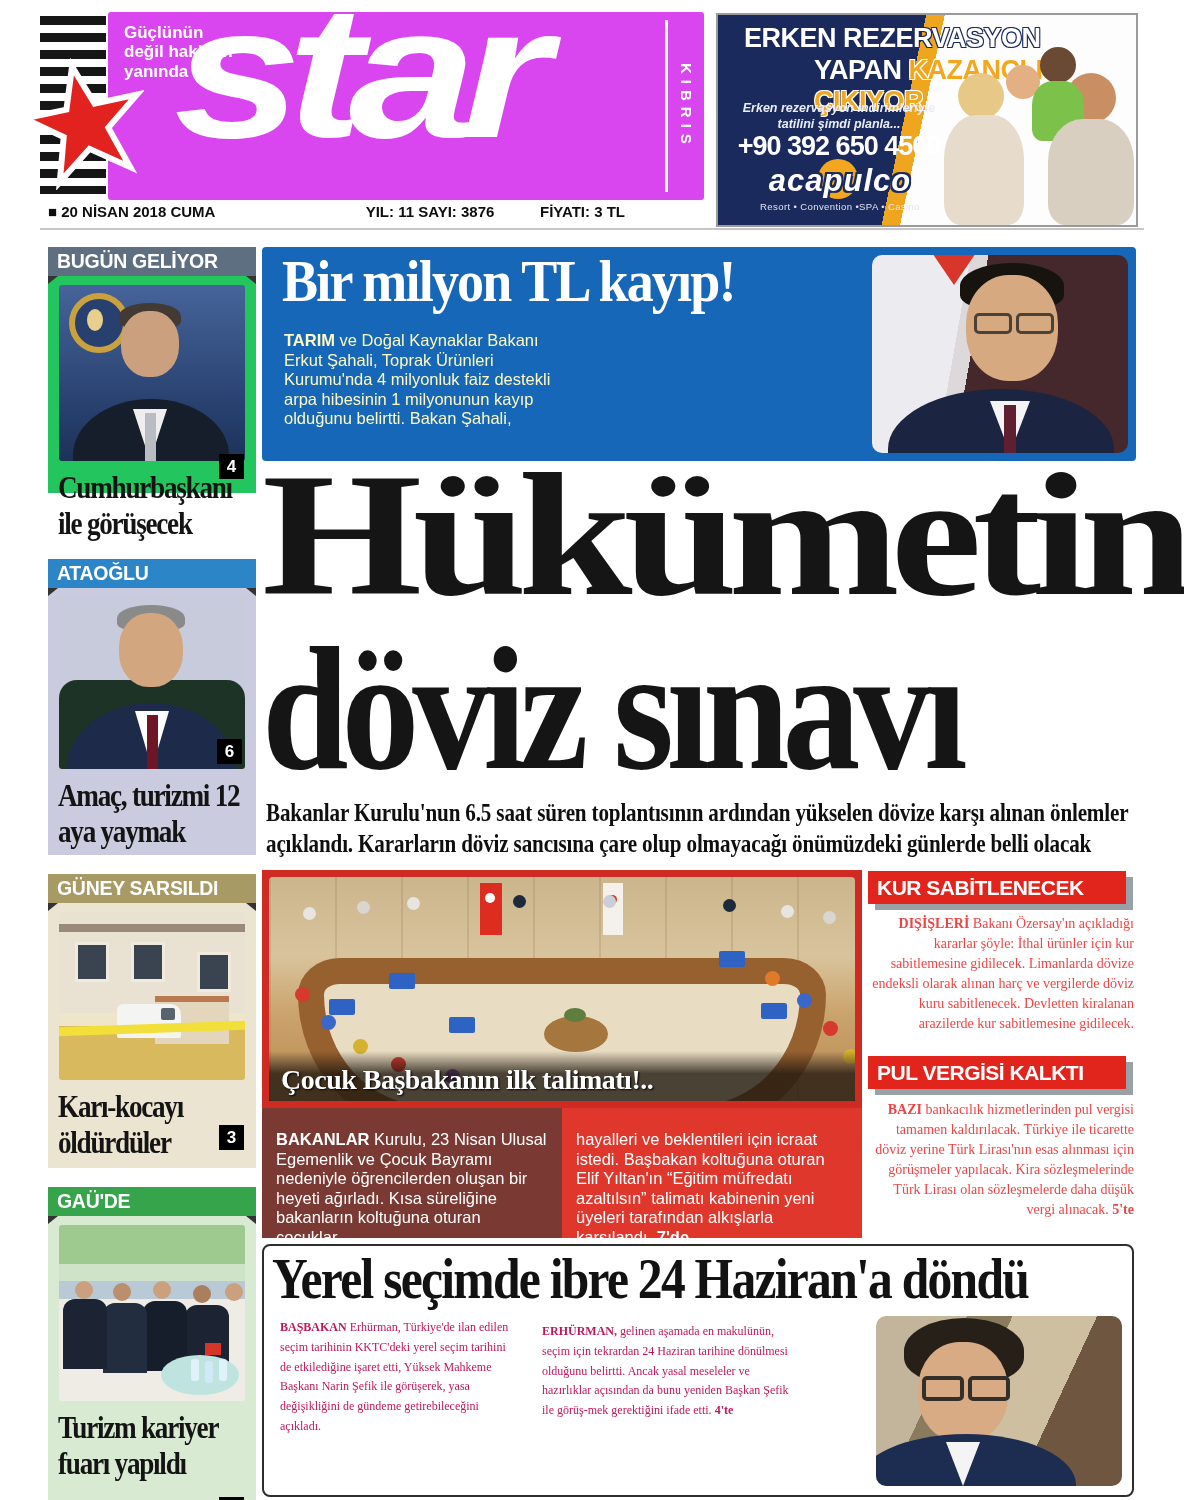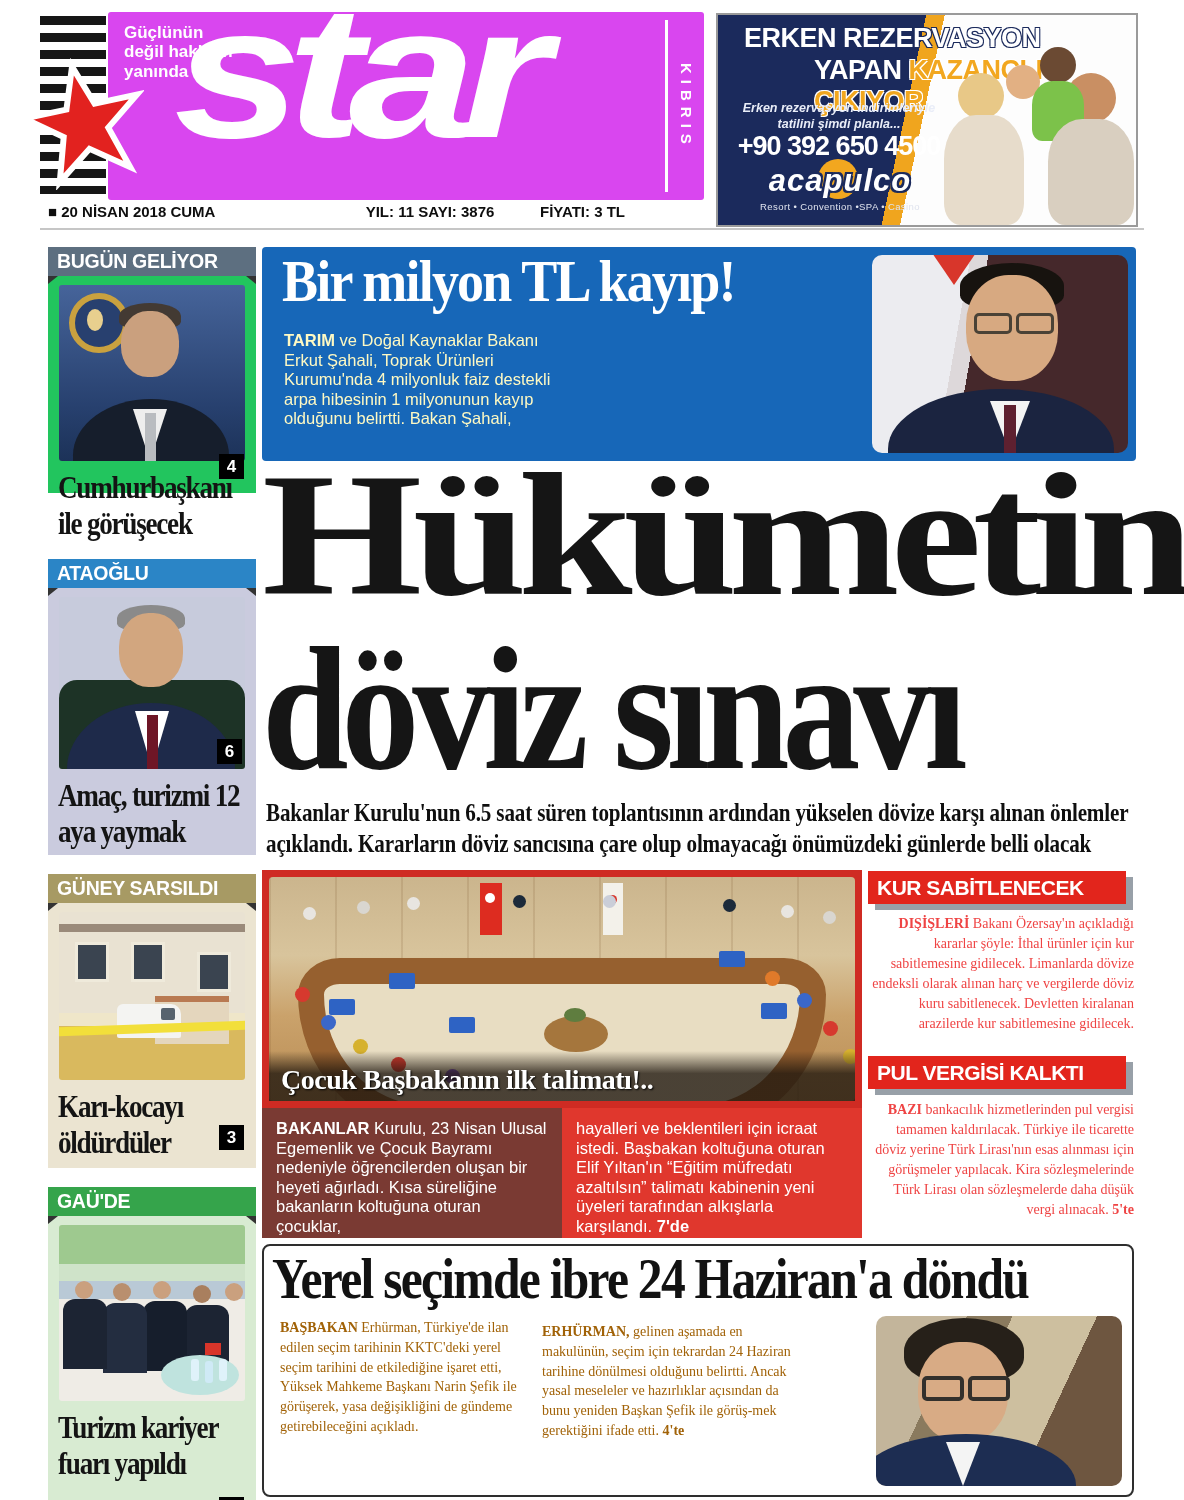--- a/index.html
+++ b/index.html
@@ -160,37 +160,37 @@
   #cab .kids{position:absolute;left:26px;top:110px;width:15px;height:15px;border-radius:50%;background:#d6392e;
     box-shadow:26px 28px 0 #3a67c9,58px 52px 0 #d6b12e,96px 70px 0 #d6392e,150px 82px 0 #7a4ec0,
     470px -16px 0 #e07a2a,502px 6px 0 #3a67c9,528px 34px 0 #d6392e,548px 62px 0 #d6b12e;}
   #cab .binders{position:absolute;left:120px;top:96px;width:26px;height:16px;background:#2e63c4;border-radius:2px;
     box-shadow:330px -22px 0 #2e63c4,372px 30px 0 #2e63c4,60px 44px 0 #2e63c4,-60px 26px 0 #2e63c4;}
   #pstory .cap{position:absolute;left:7px;right:7px;bottom:7px;height:50px;
     background:linear-gradient(180deg,rgba(30,22,14,0) 0,rgba(30,22,14,.78) 45%);
     color:#fff;font-family:"Liberation Serif",serif;font-weight:700;font-size:28px;line-height:58px;
     padding-left:12px;letter-spacing:-.5px;text-shadow:1px 1px 2px #000;}
   #pstory .ptext{display:flex;}
-  #pstory .ptext div{box-sizing:border-box;width:50%;height:130px;padding:11px 14px;color:#fff;
+  #pstory .ptext div{box-sizing:border-box;width:50%;height:130px;padding:22px 14px;color:#fff;
     font-size:16.5px;line-height:19.5px;}
   #pstory .pc1{background:#7a3a33;} #pstory .pc2{background:#e0372d;}
 
   
   .rhead{position:absolute;left:868px;width:258px;height:33px;background:#e2251c;box-shadow:7px 6px 0 #98a0a8;
     color:#fff;font-weight:800;font-size:21px;line-height:33px;padding-left:9px;letter-spacing:-.5px;box-sizing:border-box;}
   .rbody{position:absolute;left:868px;width:266px;font-family:"Liberation Serif",serif;font-size:14px;
     line-height:20px;color:#ef4444;text-align:right;}
   #rh1{top:871px;} #rb1{top:914px;} #rh2{top:1056px;} #rb2{top:1100px;}
 
   
   #bottom{left:262px;top:1244px;width:872px;height:253px;border:2px solid #2e2e2e;border-radius:8px;
     box-sizing:border-box;background:#fff;}
   #bottom .bhead{position:absolute;left:8px;top:0px;font-family:"Liberation Serif",serif;font-weight:900;
     font-size:57px;letter-spacing:-2px;color:#121212;white-space:nowrap;transform:scaleX(.87);transform-origin:left top;}
-  #bottom .bcol{position:absolute;top:72px;font-family:"Liberation Serif",serif;font-size:14px;line-height:19.8px;color:#a16207;}
+  #bottom .bcol{position:absolute;top:72px;font-family:"Liberation Serif",serif;font-size:12px;line-height:19.8px;color:#be185d;}
   #bottom .bc1{left:16px;width:240px;}
   #bottom .bc2{left:274px;width:252px;}
   #bphoto{position:absolute;right:10px;top:70px;width:246px;height:170px;border-radius:10px;overflow:hidden;
     background:linear-gradient(115deg,#c3b59b 0 28%,#8a7a5e 28% 42%,#cdbf9f 42% 68%,#6e5640 68% 100%);}
   #bphoto .hair{position:absolute;left:28px;top:2px;width:120px;height:66px;border-radius:50% 50% 40% 40%;background:#262019;}
   #bphoto .head{position:absolute;left:42px;top:26px;width:90px;height:100px;border-radius:46%;background:#d8ab85;}
   #bphoto .lens{position:absolute;top:60px;width:34px;height:17px;border:4px solid #33302c;border-radius:5px;}
   #bphoto .lensL{left:46px;} #bphoto .lensR{left:92px;}
   #bphoto .torso{position:absolute;left:-20px;bottom:-4px;width:220px;height:56px;border-radius:55% 55% 0 0/100% 100% 0 0;background:#1d2d52;}
   #bphoto .shirt{position:absolute;left:70px;bottom:0;width:34px;height:44px;background:#f4f4f4;clip-path:polygon(0 0,100% 0,50% 100%);}

